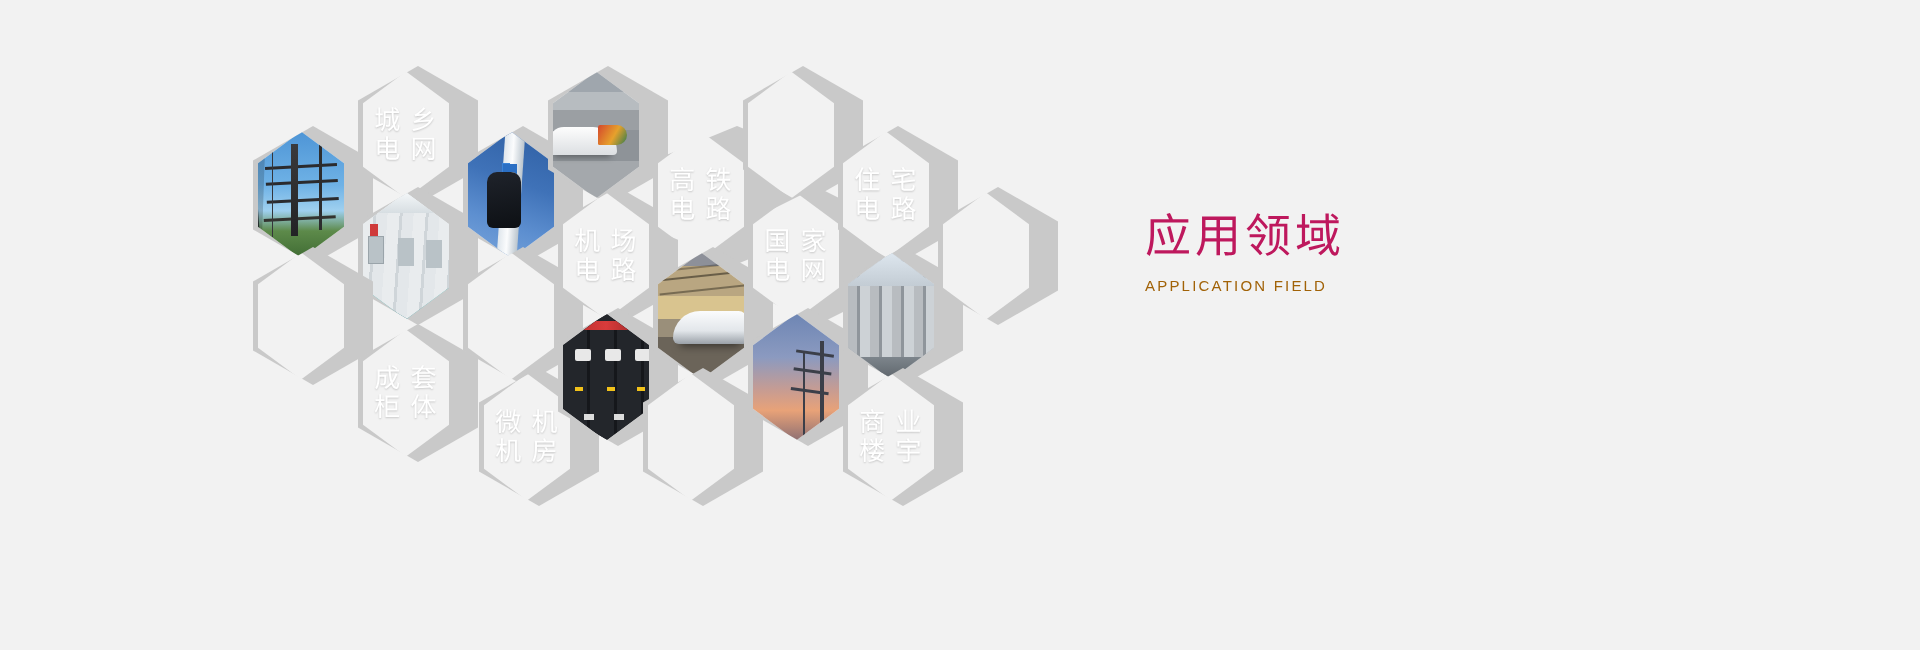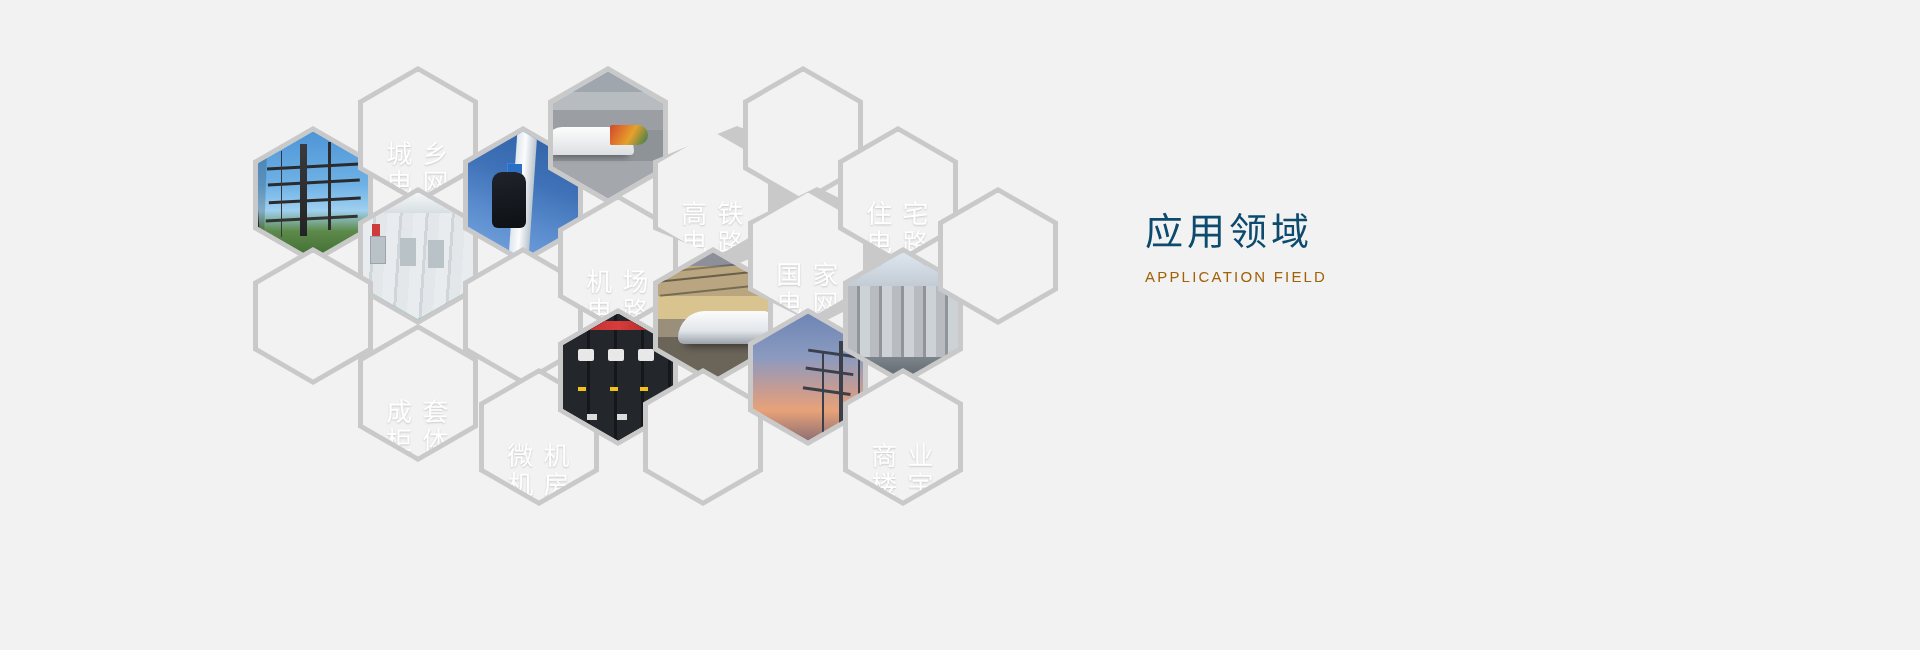--- a/index.html
+++ b/index.html
@@ -21,25 +21,25 @@
     width:120px;height:138px;
     -webkit-clip-path:polygon(50% 0%,100% 25%,100% 75%,50% 100%,0% 75%,0% 25%);
     clip-path:polygon(50% 0%,100% 25%,100% 75%,50% 100%,0% 75%,0% 25%);
     overflow:hidden;
     background:#c9c9c9;
   }
   
   .hex .inner{
     position:absolute;
     left:5px;top:5.5px;
-    width:110px;height:127px;
+    width:86px;height:127px;
     -webkit-clip-path:polygon(50% 0%,100% 25%,100% 75%,50% 100%,0% 75%,0% 25%);
     clip-path:polygon(50% 0%,100% 25%,100% 75%,50% 100%,0% 75%,0% 25%);
     overflow:hidden;
-    display:flex;align-items:flex-end;justify-content:center;
+    display:flex;align-items:center;justify-content:center;
     background:#f2f2f2;
   }
   .hex.shadow{filter:drop-shadow(2px 3px 2px rgba(0,0,0,.16));}
 
   .hex .label{
     color:#ffffff;
     font-size:26px;
     line-height:1.12;
     text-align:center;
     letter-spacing:1px;
@@ -194,24 +194,24 @@
     background:#e8e8e8;border-radius:2px;
     box-shadow:
       30px 0 0 #e8e8e8,60px 0 0 #e8e8e8,
       -4px 34px 0 -4px #f2c21a,28px 34px 0 -4px #f2c21a,58px 34px 0 -4px #f2c21a,
       6px 62px 0 -3px #dcdcdc,36px 62px 0 -3px #dcdcdc,66px 62px 0 -3px #dcdcdc;
   }
 
   
   .caption{position:absolute;left:1145px;top:212px;width:520px;}
   .caption .cn{
-    color:#0c4a6e;
-    font-size:38px;
+    color:#be185d;
+    font-size:46px;
     letter-spacing:4px;
-    font-family:Liberation Sans, sans-serif;
+    font-family:Liberation Serif, serif;
     line-height:1.1;
     white-space:nowrap;
   }
   .caption .en{
     margin-top:14px;
     color:#a16207;
     font-size:15px;
     letter-spacing:2.2px;
     font-family:"Liberation Sans","DejaVu Sans",sans-serif;
   }
@@ -259,21 +259,21 @@
         <div class="inner fill-dark">
           <div class="label">微 机
 机 房</div>
         </div>
       </div>
       <div class="hex" style="left: 548px; top: 66px;">
         <div class="inner">
           <div class="ph ph-airport"></div>
         </div>
       </div>
-      <div class="hex shadow" style="left: 558px; top: 194px;">
+      <div class="hex shadow" style="left: 558px; top: 187px;">
         <div class="inner fill-dark">
           <div class="label">机 场
 电 路</div>
         </div>
       </div>
       <div class="hex" style="left: 558px; top: 308px;">
         <div class="inner">
           <div class="ph ph-panel"></div>
         </div>
       </div>

